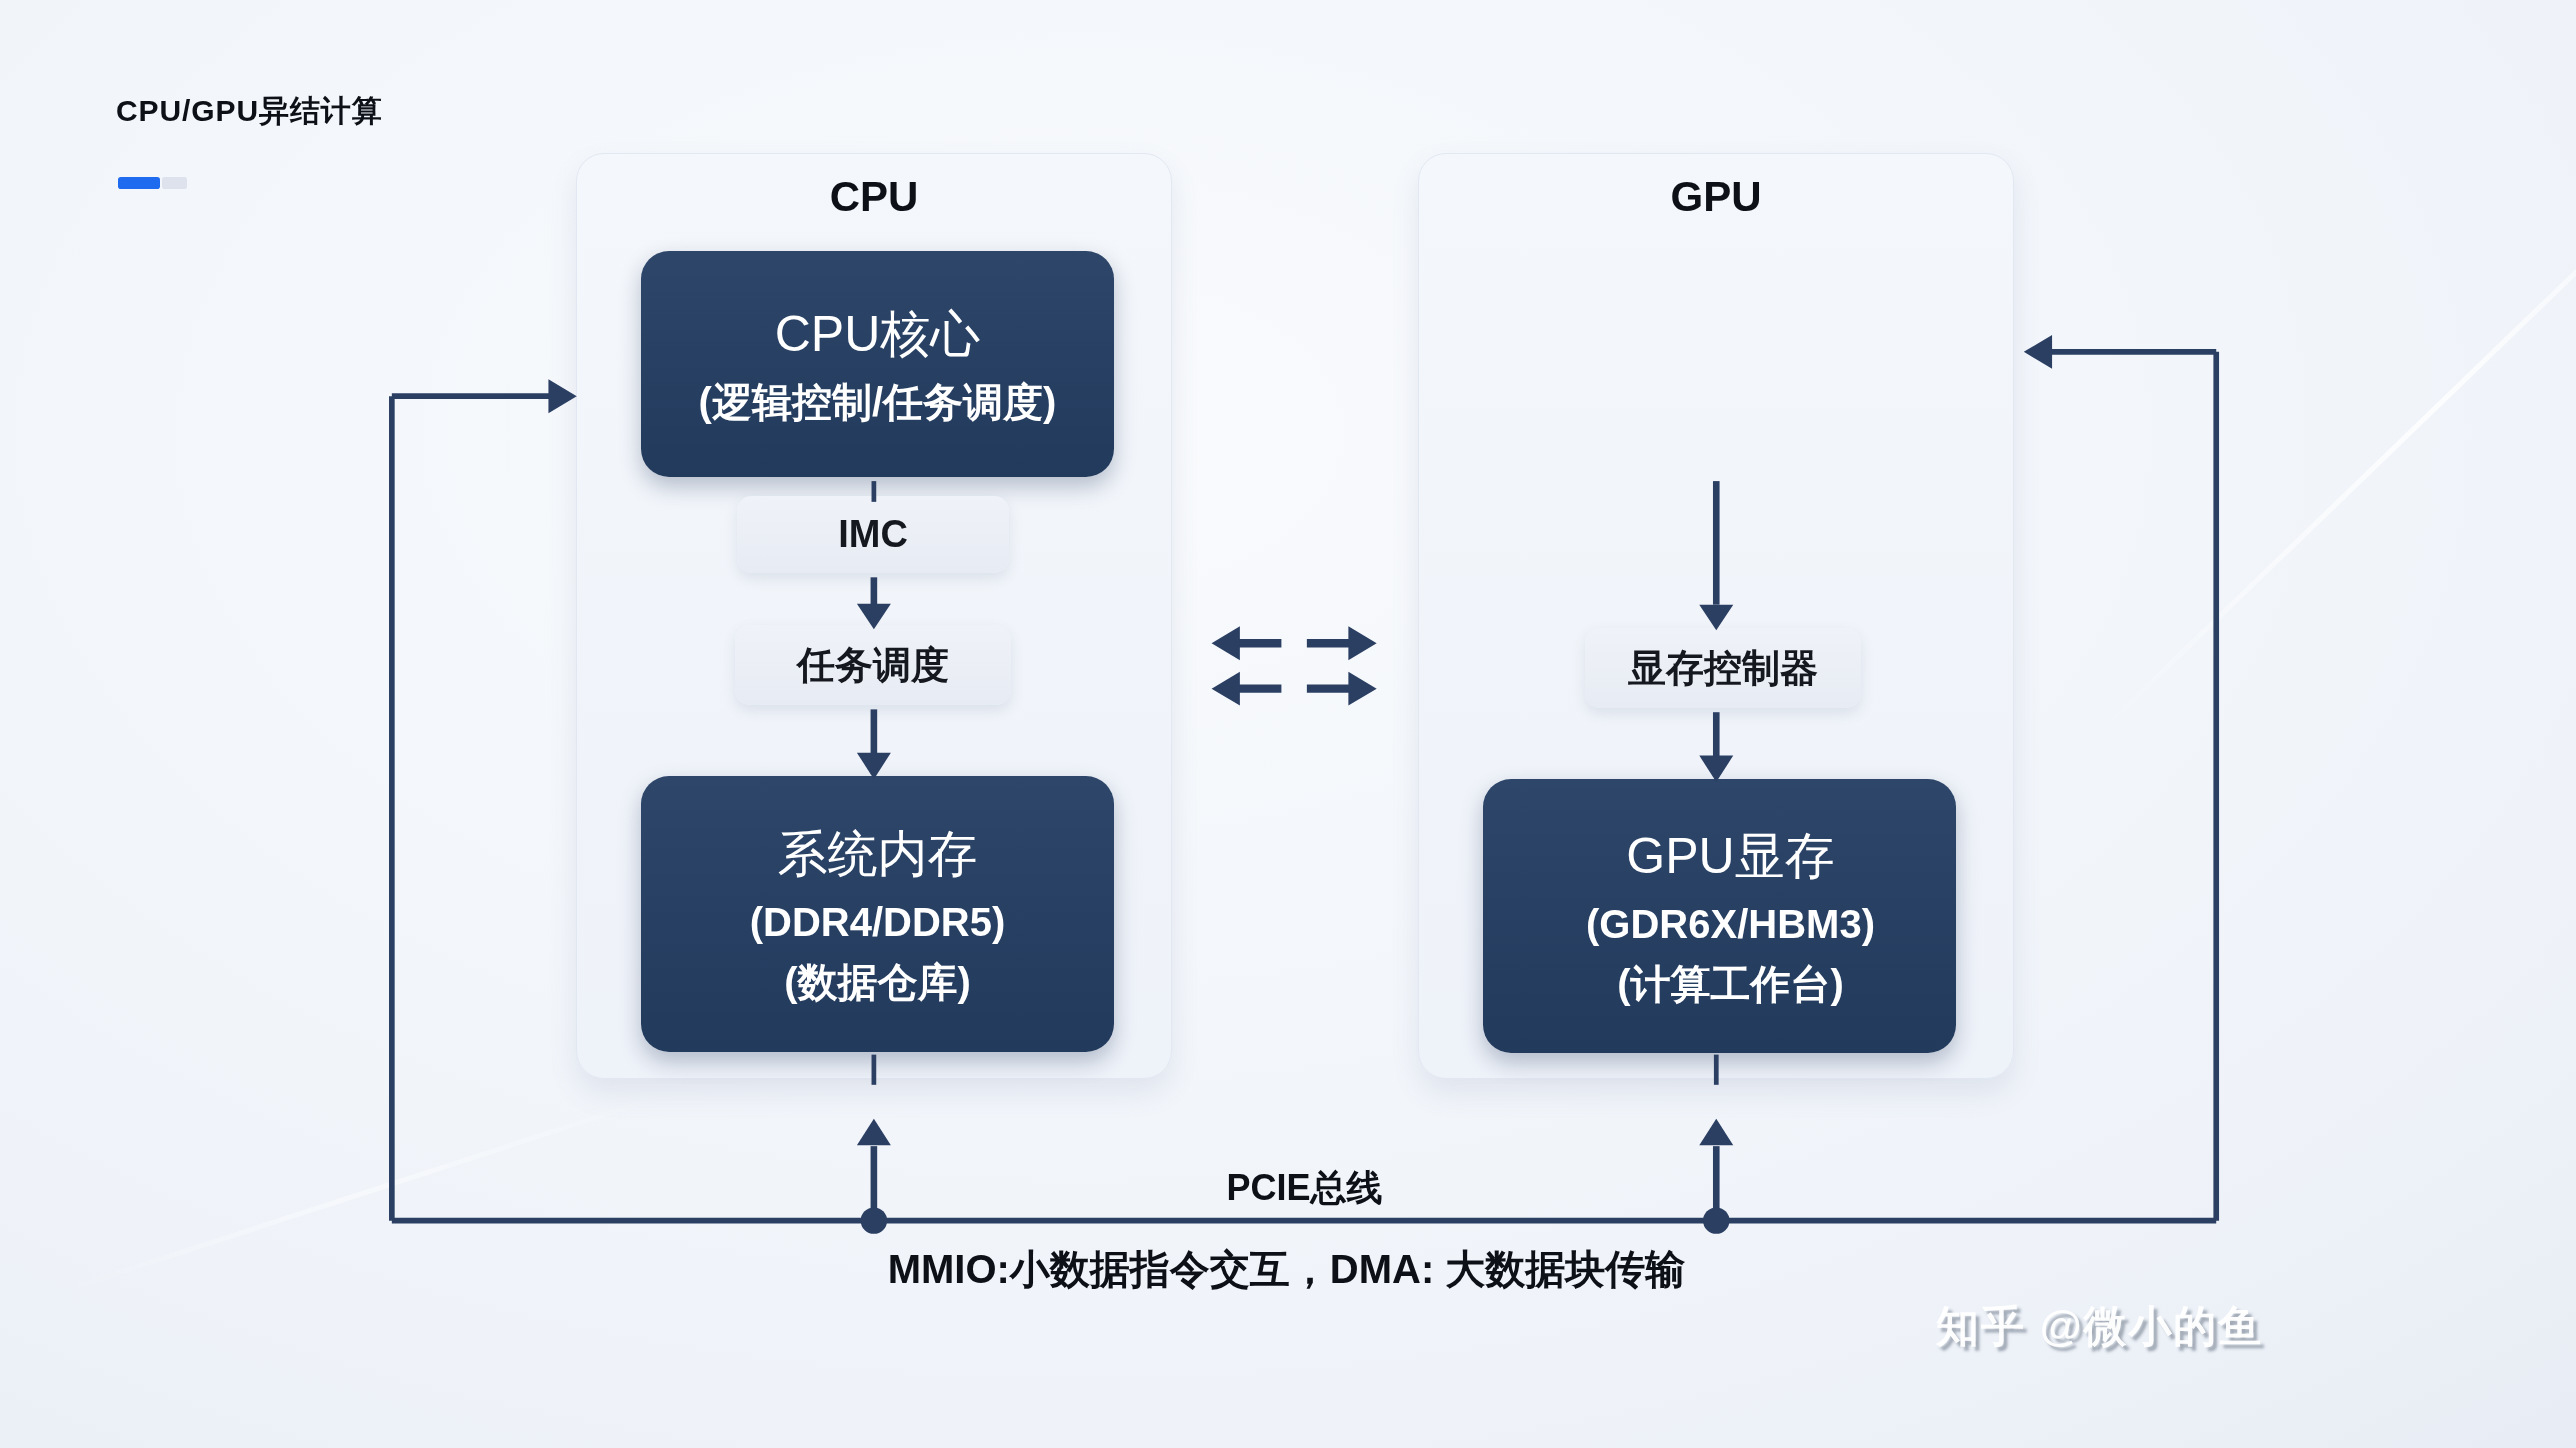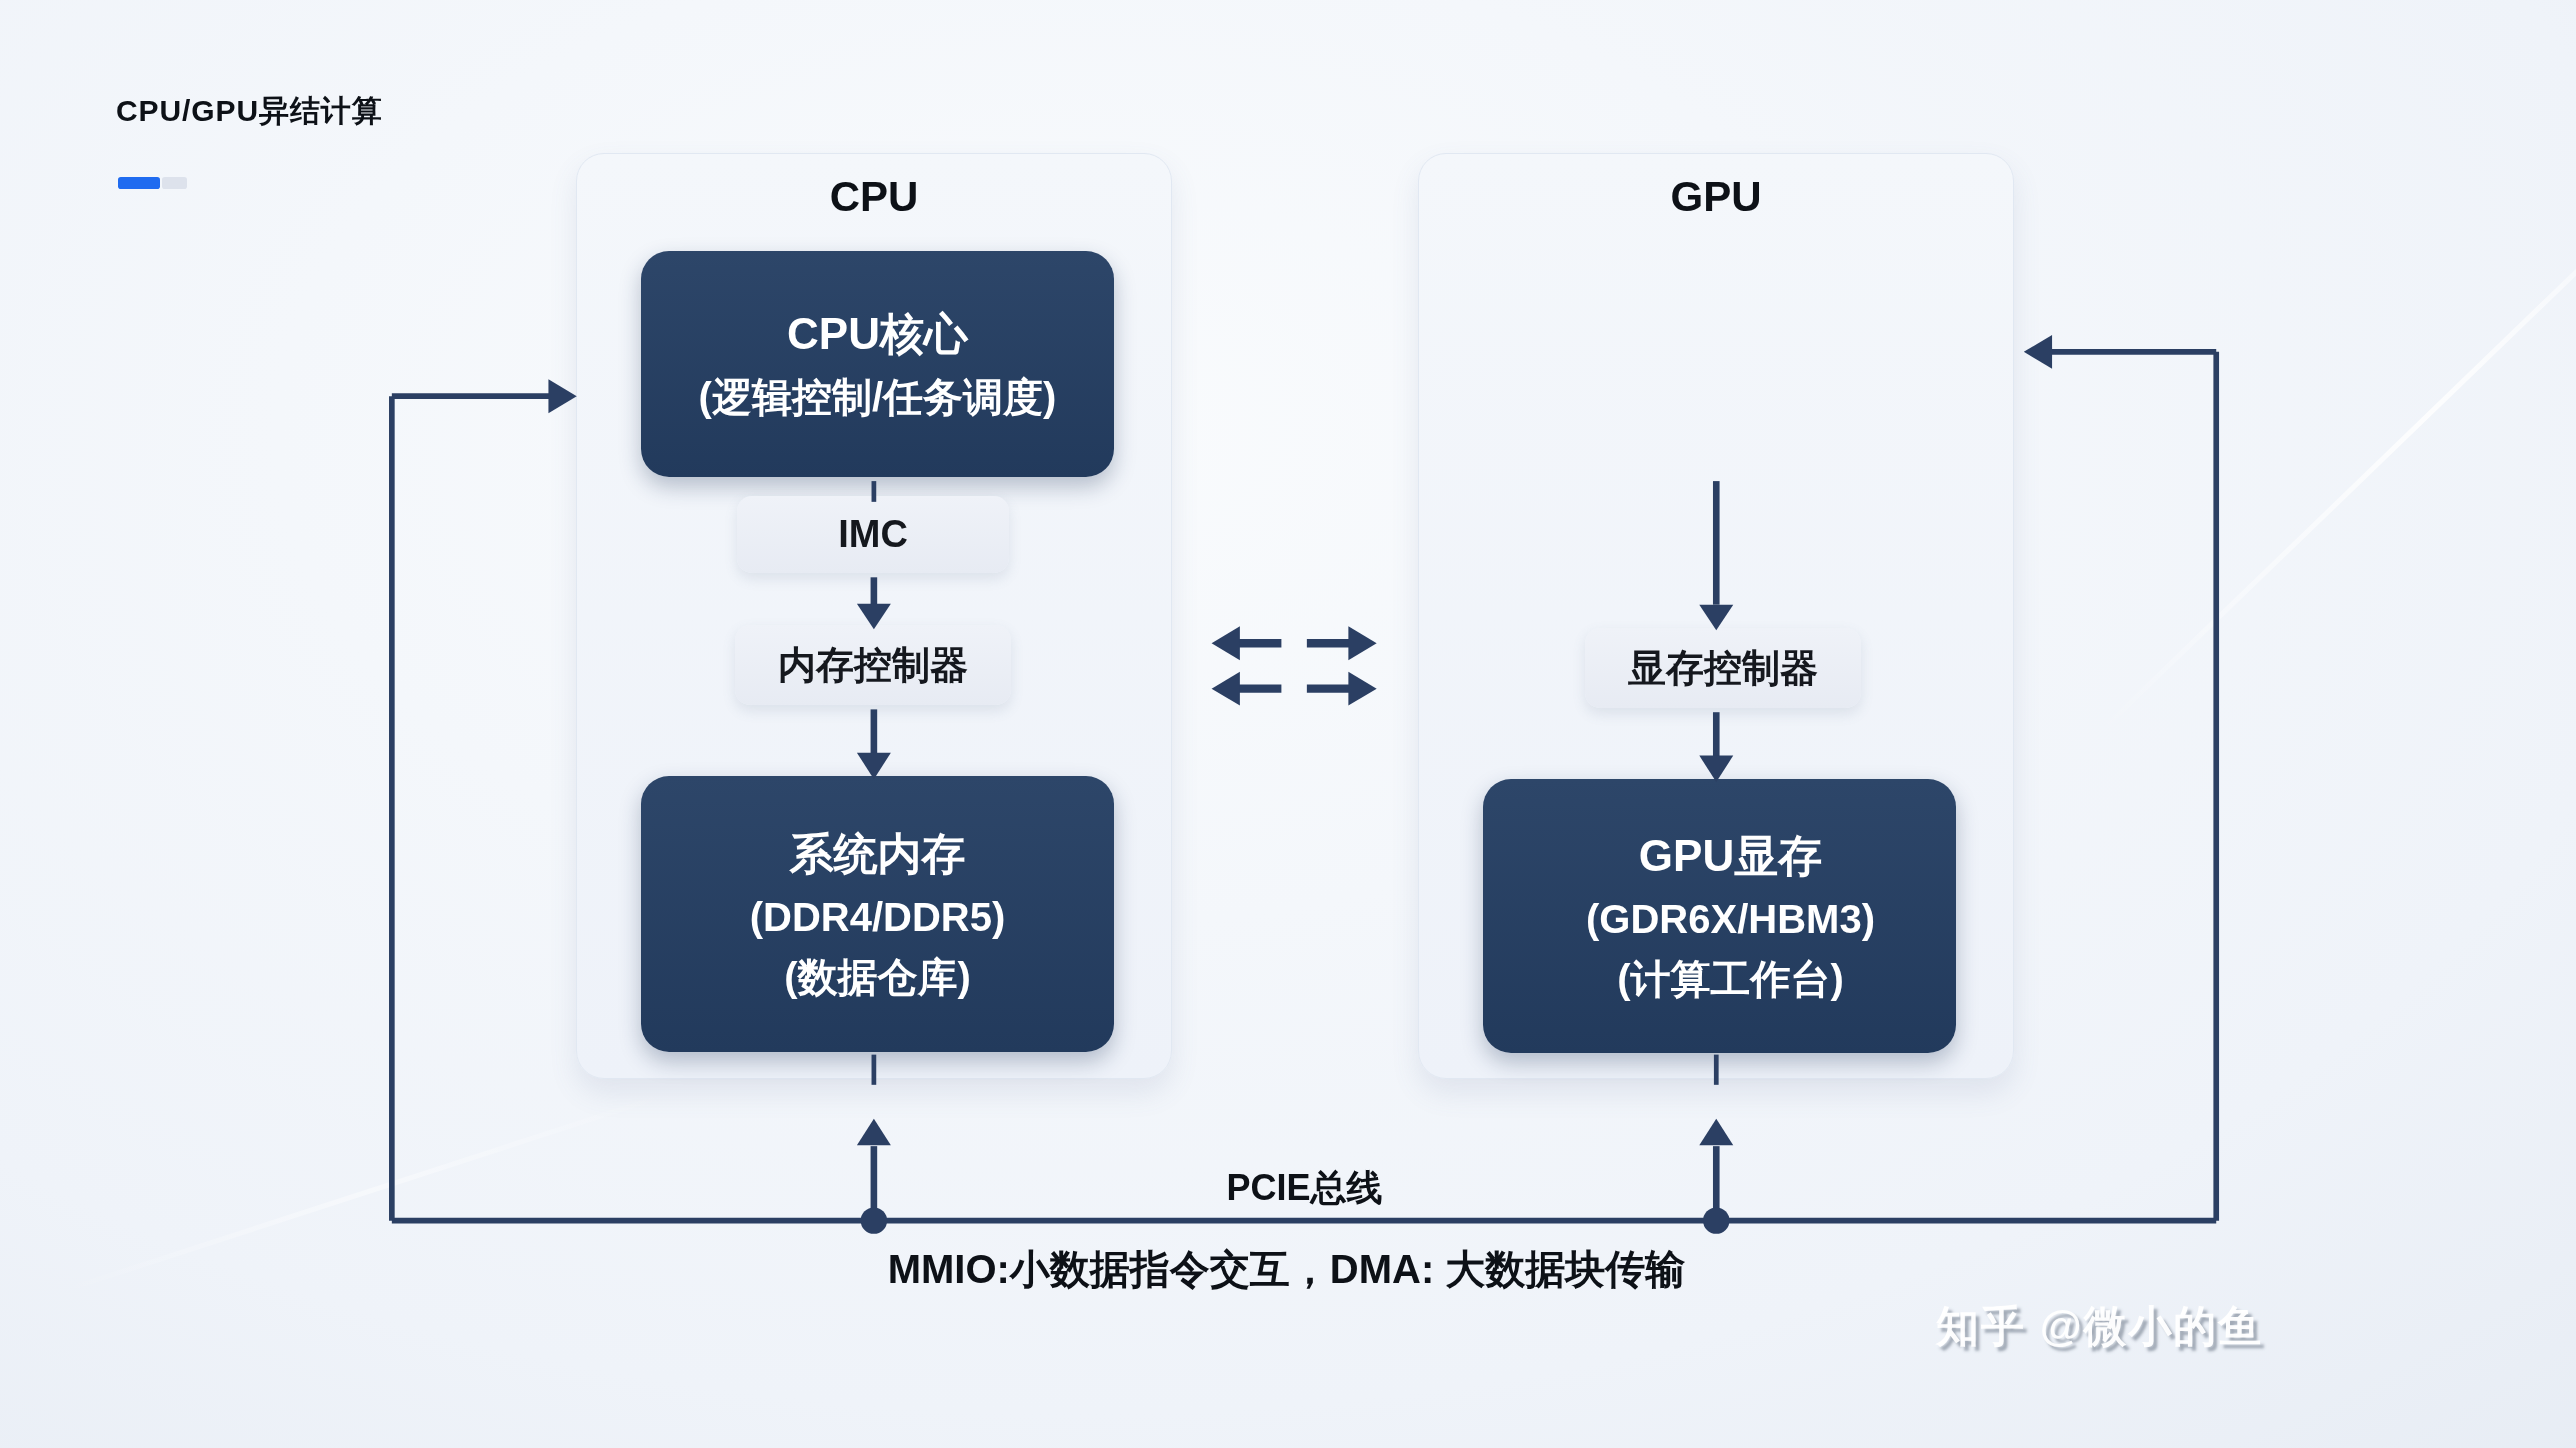--- a/index.html
+++ b/index.html
@@ -56,21 +56,21 @@
   .node.blue{
     background:linear-gradient(180deg,#3584f6 0%,#2270ee 100%);
     border-radius:28px;color:#ffffff;
     box-shadow:0 9.4px 22.6px rgba(35,105,230,.35);
   }
   .node.light{
     background:linear-gradient(180deg,#eff2f8 0%,#e7ebf3 100%);
     border-radius:15px;color:#15181e;
     box-shadow:0 5.7px 13.2px rgba(90,110,145,.14);
   }
-  .node .l1{font-size:44px;font-weight:700;line-height:1.5;}
+  .node .l1{font-size:50px;font-weight:400;line-height:1.5;}
   .node .l2{font-size:40px;font-weight:800;line-height:1.5;}
   .node .l3{font-size:40px;font-weight:800;line-height:1.5;}
   .node.light .lab{font-size:38px;font-weight:800;}
   .core{left:64px;top:97px;width:473px;height:226px;}
   #imc-box{left:160px;top:342px;width:272px;height:77px;}
   #cpu-controller-box{left:158px;top:471px;width:276px;height:80px;}
   #gpu-controller-box{left:166px;top:474px;width:276px;height:80px;}
   #cpu-memory-box{left:64px;top:622px;width:473px;height:276px;}
   #gpu-memory-box{left:64px;top:625px;width:473px;height:274px;padding-left:22px;}
   #connector-layer{position:absolute;left:0;top:0;pointer-events:none;}
@@ -104,21 +104,21 @@
   <div class="panel" id="cpu-panel">
     <div class="panel-header">CPU</div>
     <div class="node dark core" id="cpu-core-box">
       <div class="l1">CPU核心</div>
       <div class="l2">(逻辑控制/任务调度)</div>
     </div>
     <div class="node light" id="imc-box">
       <div class="lab">IMC</div>
     </div>
     <div class="node light" id="cpu-controller-box">
-      <div class="lab">内存控制器</div>
+      <div class="lab">任务调度</div>
     </div>
     <div class="node dark" id="cpu-memory-box">
       <div class="l1">系统内存</div>
       <div class="l2">(DDR4/DDR5)</div>
       <div class="l3">(数据仓库)</div>
     </div>
   </div>
 
   <div class="panel" id="gpu-panel">
     <div class="panel-header">GPU</div>

